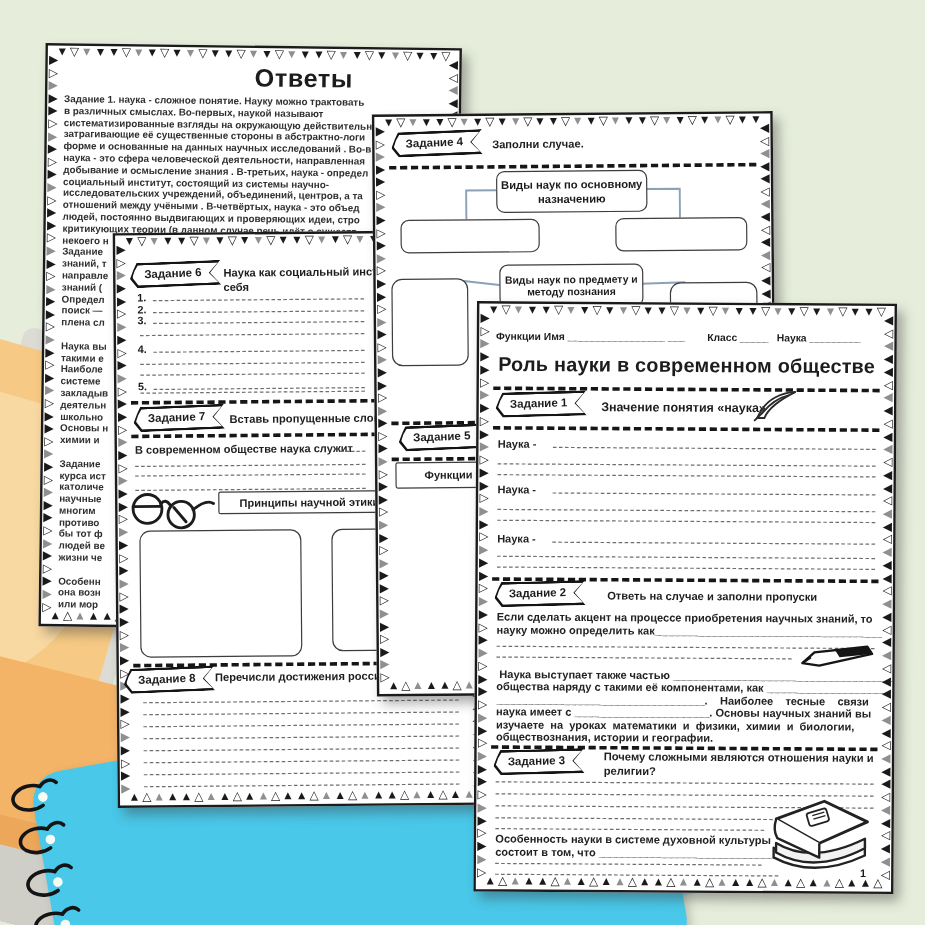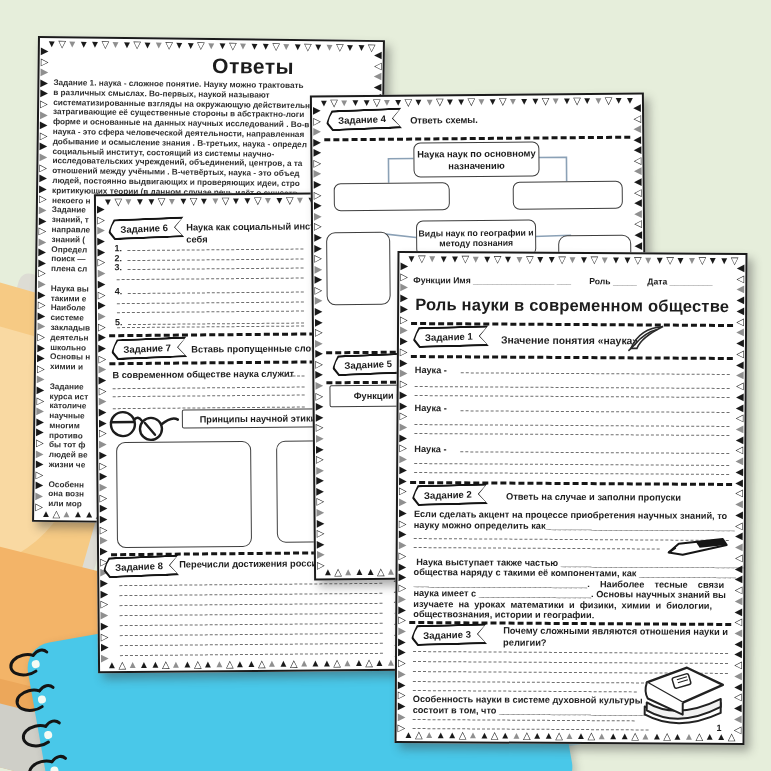--- a/index.html
+++ b/index.html
@@ -653,40 +653,40 @@
         <i style="color:#1a1a1a">◀</i>
         <i style="color:#1a1a1a">◁</i>
         <i style="color:#1a1a1a">◀</i>
         <i style="color:#8f8f8f">◀</i>
         <i style="color:#1a1a1a">◁</i>
       </div>
 
     <div class="banner" style="left:14px;top:12px;">
         <b>Задание 4</b>
       </div>
-    <div class="lbl" style="left:98px;top:19px;">Ответь схемы.</div>
+    <div class="lbl" style="left:98px;top:19px;">Заполни случае.</div>
     <div class="sep" style="top:41px;"></div>
 
     <svg width="330" height="220" viewBox="0 0 330 220" style="left:0;top:0;">
       <g fill="none" stroke="#8ba1b6" stroke-width="1.6">
         <polyline points="101,62 76,62 76,86"></polyline>
         <polyline points="225,62 254,62 254,86"></polyline>
         <line x1="103" y1="141" x2="62" y2="136"></line>
         <line x1="221" y1="141" x2="258" y2="140"></line>
       </g>
     </svg>
 
     <div class="sbox t" style="left:101px;top:46px;width:124px;height:33px;font-size:9.4px;line-height:1.2;">
-      <span>Наука наук по основному назначению</span>
+      <span>Виды наук по основному назначению</span>
     </div>
     <div class="sbox" style="left:21px;top:86px;width:114px;height:26px;"></div>
     <div class="sbox" style="left:200px;top:86px;width:108px;height:26px;"></div>
 
     <div class="sbox t" style="left:103px;top:124px;width:118px;height:34px;font-size:8.7px;line-height:1.2;">
-      <span>Виды наук по географии и методу познания</span>
+      <span>Виды наук по предмету и методу познания</span>
     </div>
     <div class="sbox" style="left:13px;top:135px;width:62px;height:71px;border-radius:9px;"></div>
     <div class="sbox" style="left:245px;top:140px;width:71px;height:58px;border-radius:9px;"></div>
 
     <div class="sep" style="top:254px;"></div>
     <div class="banner" style="left:18px;top:257px;">
         <b>Задание 5</b>
       </div>
     <div class="sep" style="top:284px;"></div>
     <div class="sbox t" style="left:15px;top:288px;width:115px;height:20px;border-radius:2px;font-size:9.2px;">
@@ -848,22 +848,22 @@
         <i style="color:#1a1a1a">◁</i>
         <i style="color:#8f8f8f">◀</i>
         <i style="color:#1a1a1a">◀</i>
         <i style="color:#1a1a1a">◁</i>
         <i style="color:#1a1a1a">◀</i>
         <i style="color:#8f8f8f">◀</i>
         <i style="color:#1a1a1a">◁</i>
       </div>
 
     <div class="hdr" style="left:14px;top:22px;">Функции Имя _________________ ___</div>
-    <div class="hdr" style="left:190px;top:22px;">Роль _____</div>
-    <div class="hdr" style="left:248px;top:22px;">Дата _________</div>
+    <div class="hdr" style="left:190px;top:22px;">Класс _____</div>
+    <div class="hdr" style="left:248px;top:22px;">Наука _________</div>
 
     <div class="main-title" style="top:42px;">Роль науки в современном обществе</div>
     <div class="sep" style="top:69px;"></div>
 
     <div class="banner" style="left:14px;top:73px;">
         <b>Задание 1</b>
       </div>
     <div class="lbl" style="left:102px;top:80px;font-size:10.4px;">Значение понятия «наука»</div>
     <svg width="40" height="30" viewBox="0 0 40 30" style="left:228px;top:68px;">
       <g fill="none" stroke="#2a2a2a" stroke-width="1.6" stroke-linecap="round">

